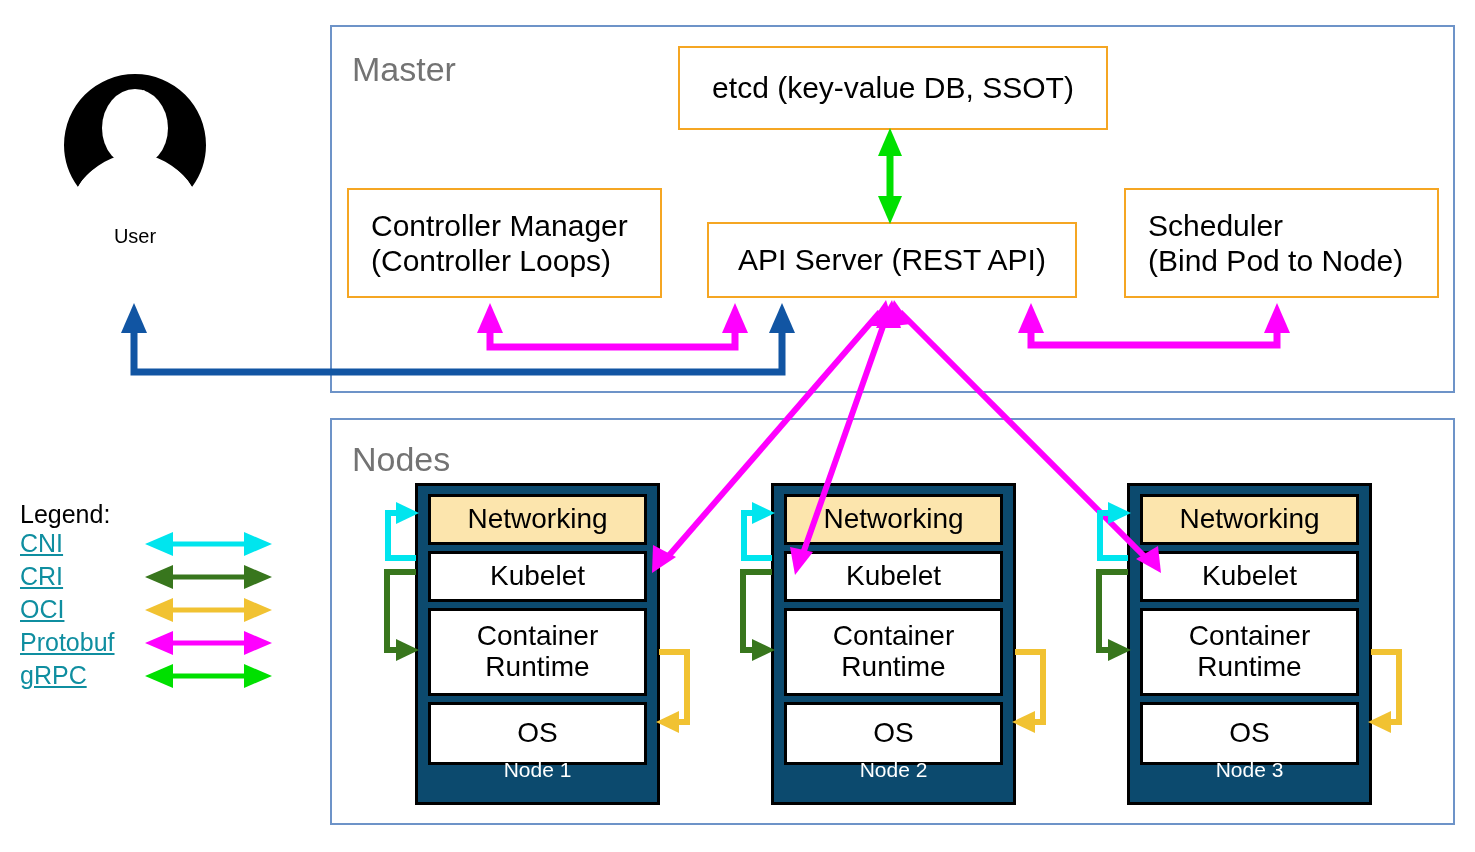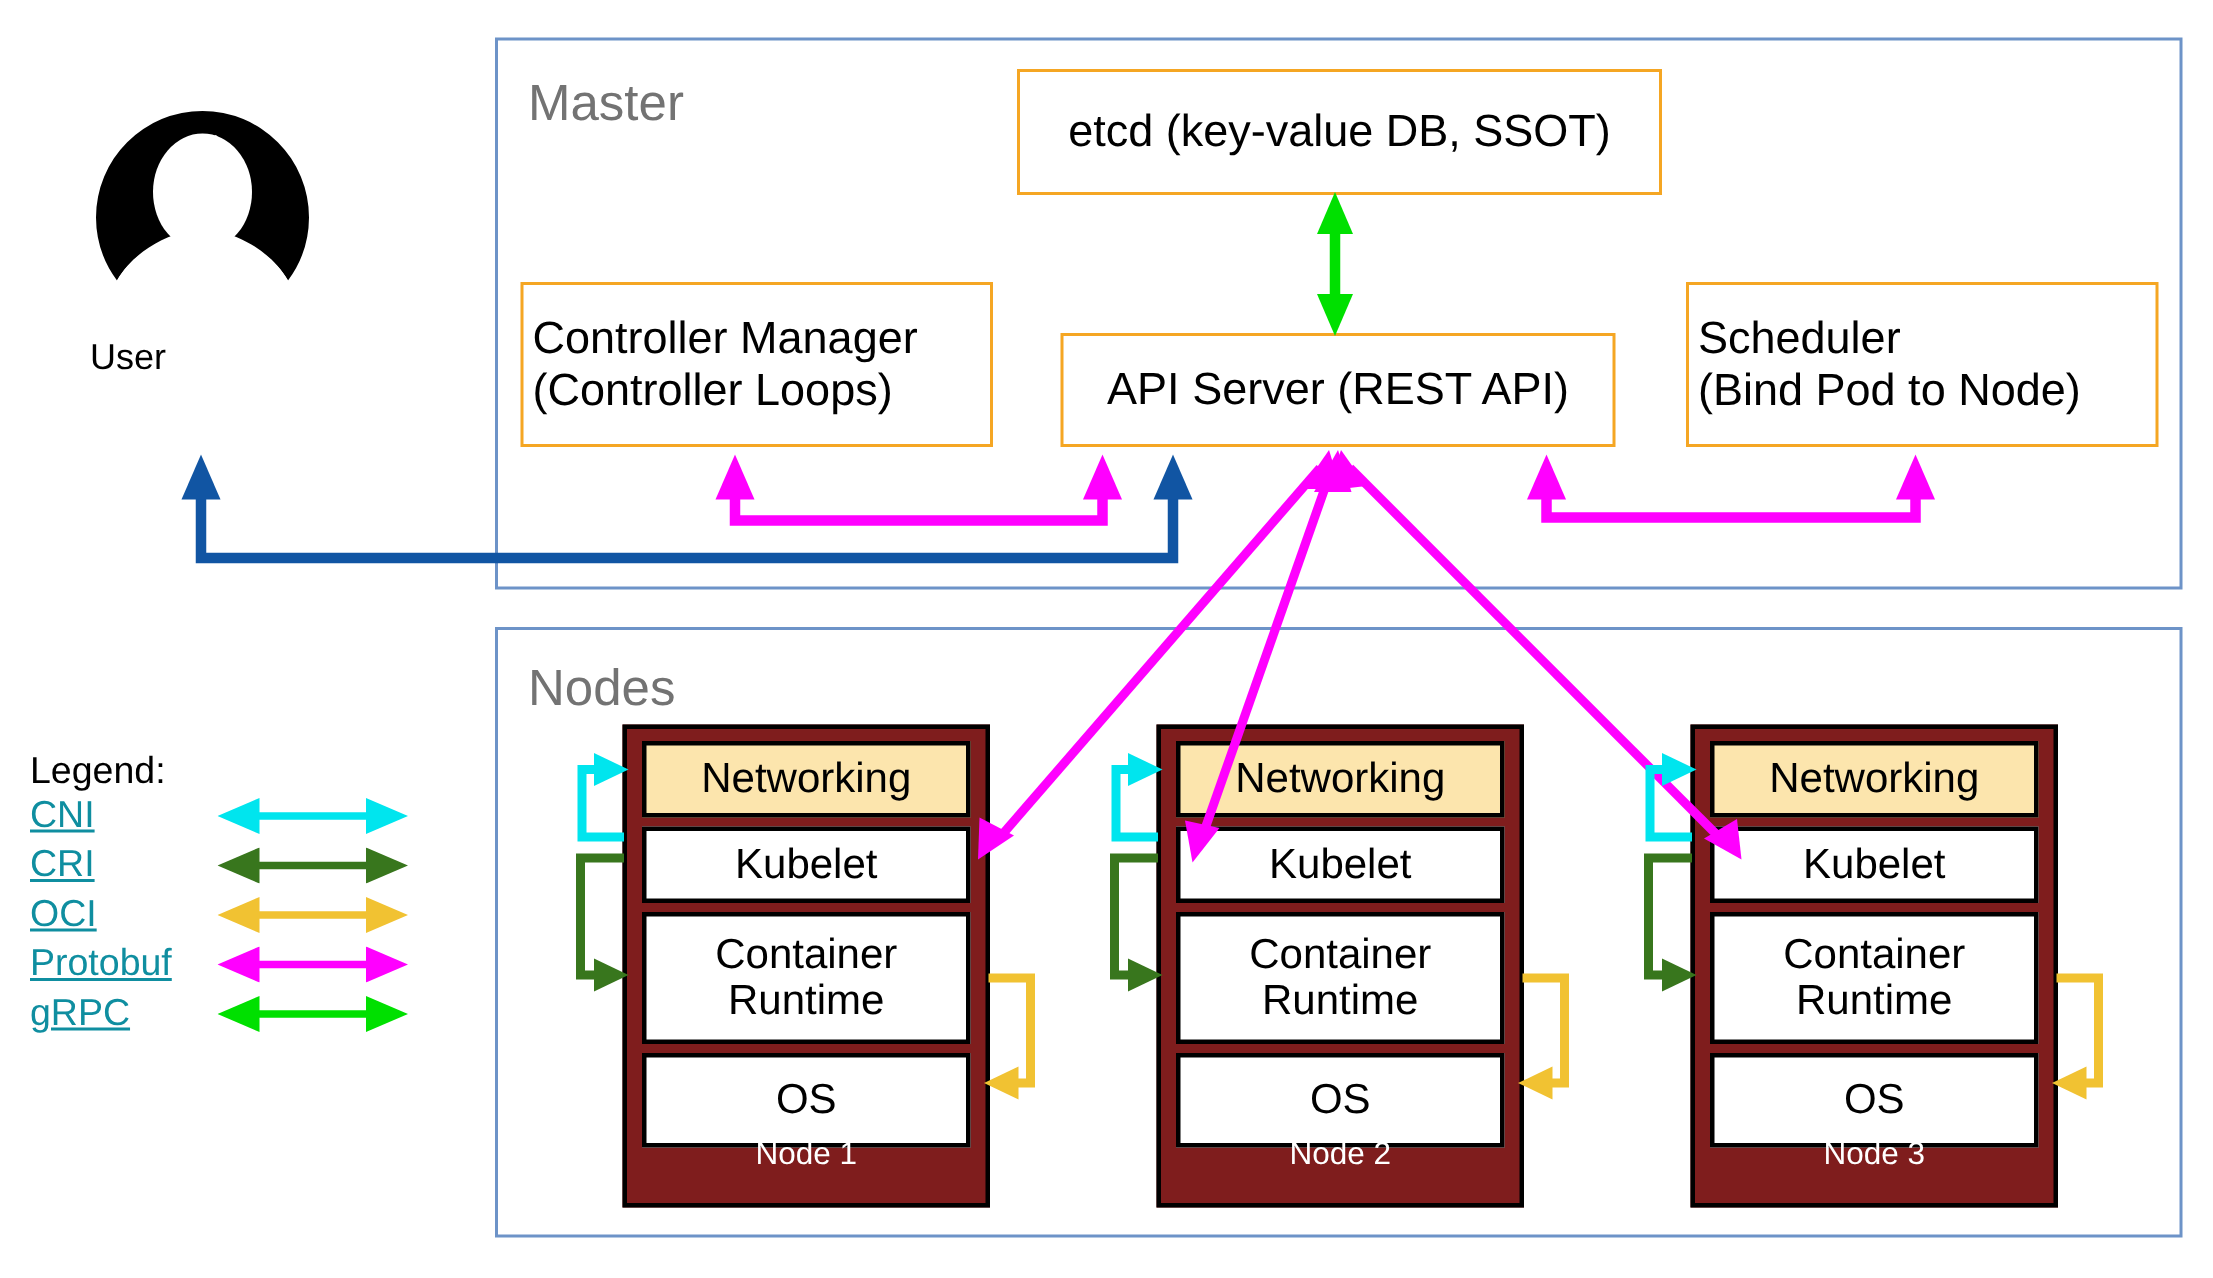--- a/index.html
+++ b/index.html
@@ -18,37 +18,37 @@
   
   .comp-box{position:absolute;border:2px solid #F5A623;background:#ffffff;box-sizing:border-box;
             display:flex;align-items:center;justify-content:center;text-align:center;
             font-size:30px;line-height:1.18;color:#000;}
   #etcd-box{left:678px;top:46px;width:430px;height:84px;}
   #controller-manager-box{left:347px;top:188px;width:315px;height:110px;}
   #api-server-box{left:707px;top:222px;width:370px;height:76px;}
   #scheduler-box{left:1124px;top:188px;width:315px;height:110px;}
   .comp-box .lines{display:block;}
   .comp-box .lines span{display:block;}
-  #controller-manager-box,#scheduler-box{justify-content:flex-start;padding-left:6px;text-align:left;}
+  #controller-manager-box,#scheduler-box{justify-content:flex-start;padding-left:22px;text-align:left;}
 
   
   #user-wrap{position:absolute;left:60px;top:70px;width:160px;height:210px;}
   #user-icon{position:absolute;left:0;top:0;width:150px;height:150px;}
-  #user-label{position:absolute;left:0;top:155px;width:150px;font-size:24px;color:#000;}
+  #user-label{position:absolute;left:0;top:155px;width:150px;text-align:center;font-size:20px;color:#000;}
 
   
   #legend{position:absolute;left:20px;top:500px;width:270px;}
   #legend-title{font-size:25px;color:#000;line-height:1.12;margin-bottom:1px;}
   .legend-row{position:relative;height:33px;}
   .legend-label{position:absolute;left:0;top:0;font-size:25px;line-height:1.12;color:#0f8ea0;
                 text-decoration:underline;text-underline-offset:2px;white-space:nowrap;}
   .legend-arrow{position:absolute;left:125px;top:3px;width:127px;height:24px;}
 
   
-  .node-card{position:absolute;background:#7f1d1d;border:3px solid #000;box-sizing:border-box;
+  .node-card{position:absolute;background:#0c4a6e;border:3px solid #000;box-sizing:border-box;
              width:245px;height:322px;}
   #node-1{left:415px;top:483px;}
   #node-2{left:771px;top:483px;}
   #node-3{left:1127px;top:483px;}
   .node-layer{position:absolute;left:10px;border:3px solid #000;box-sizing:border-box;
               display:flex;align-items:center;justify-content:center;text-align:center;
               width:219px;background:#ffffff;font-size:28px;line-height:1.1;color:#000;}
   .layer-networking{top:8px;height:51px;background:#fce5ad;}
   .layer-kubelet{top:65px;height:51px;}
   .layer-runtime{top:122px;height:88px;text-align:center;}

